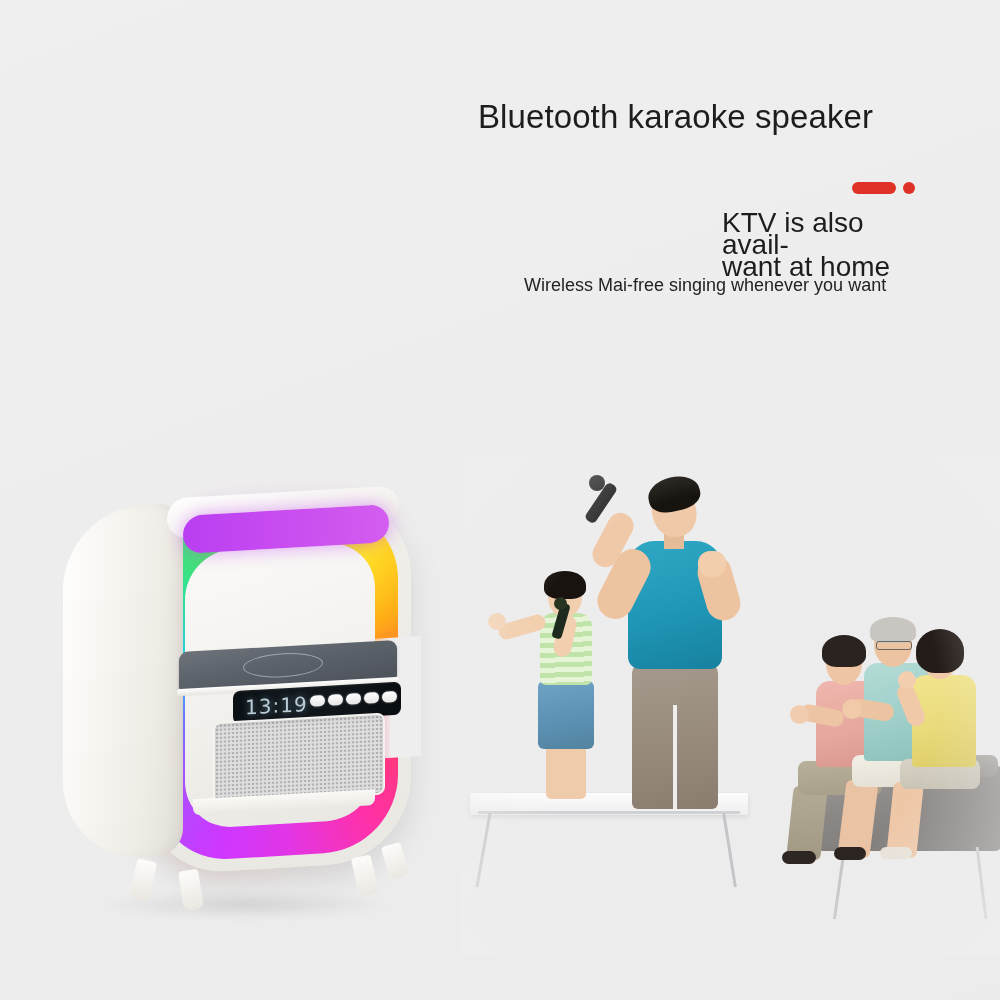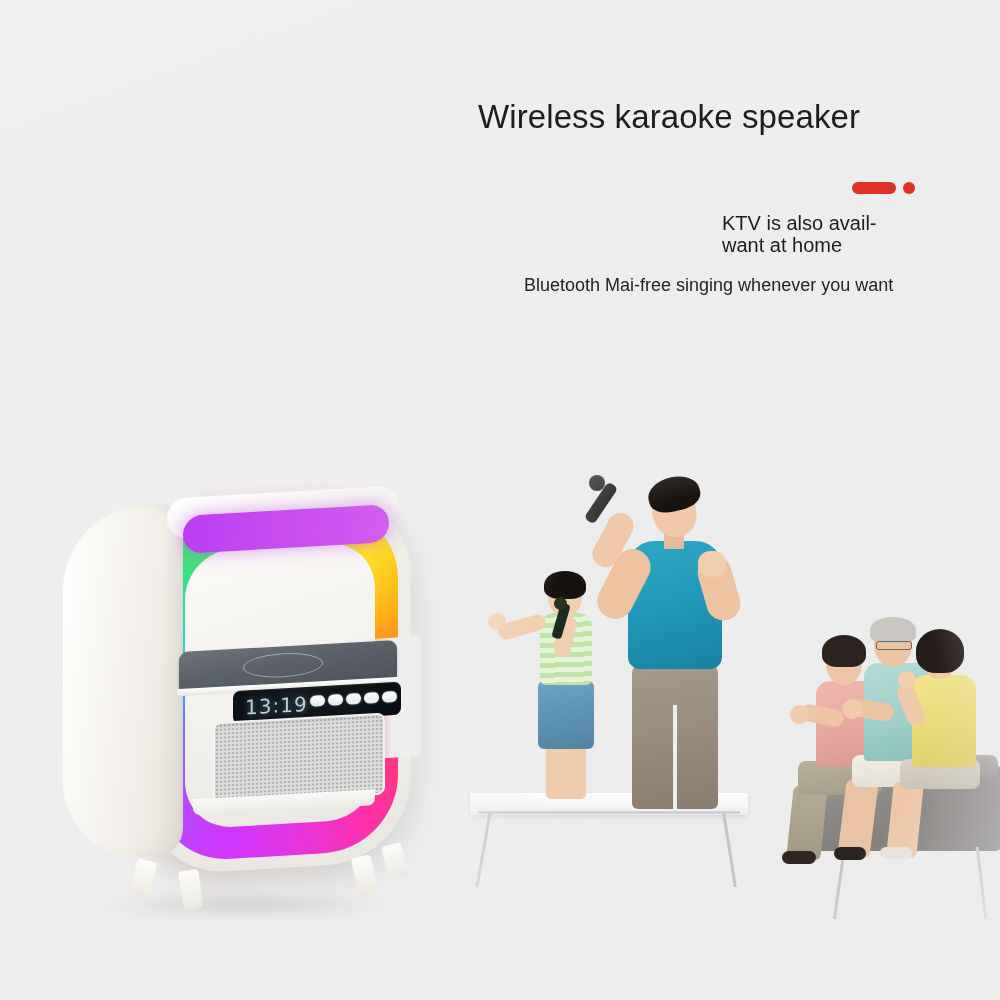--- a/index.html
+++ b/index.html
@@ -52,21 +52,21 @@
     width: 12px;
     height: 12px;
     border-radius: 50%;
     background: #e03127;
   }
   .subhead {
     position: absolute;
     left: 722px;
     top: 212px;
     width: 200px;
-    font-size: 20px;
+    font-size: 28px;
     line-height: 22px;
     color: #1d1d1d;
   }
   .tagline {
     position: absolute;
     left: 524px;
     top: 275px;
     font-size: 18px;
     color: #232323;
     white-space: nowrap;
@@ -402,33 +402,33 @@
     inset: 0;
     pointer-events: none;
     background: radial-gradient(ellipse at 50% 48%, rgba(239,238,238,0) 55%, rgba(239,238,238,0.55) 88%, rgba(239,238,238,0.9) 100%);
   }
 </style>
 </head>
 <body>
 
 <div id="stage">
 
-  <div class="headline">Wireless karaoke speaker</div>
+  <div class="headline">Bluetooth karaoke speaker</div>
 
   <div class="accent-wrap">
     <div class="accent-bar"></div>
     <div class="accent-dot"></div>
   </div>
 
   <div class="subhead">
     <div>KTV is also avail-</div>
     <div>want at home</div>
   </div>
 
-  <div class="tagline">Bluetooth Mai-free singing whenever you want</div>
+  <div class="tagline">Wireless Mai-free singing whenever you want</div>
 
   <div id="product">
 
     <div class="product-shadow"></div>
 
     <div class="ring-glow"></div>
     <div class="ring-outer"></div>
     <div class="ring-light"></div>
     <div class="ring-inner-cut"></div>
     <div class="ring-gap"></div>

